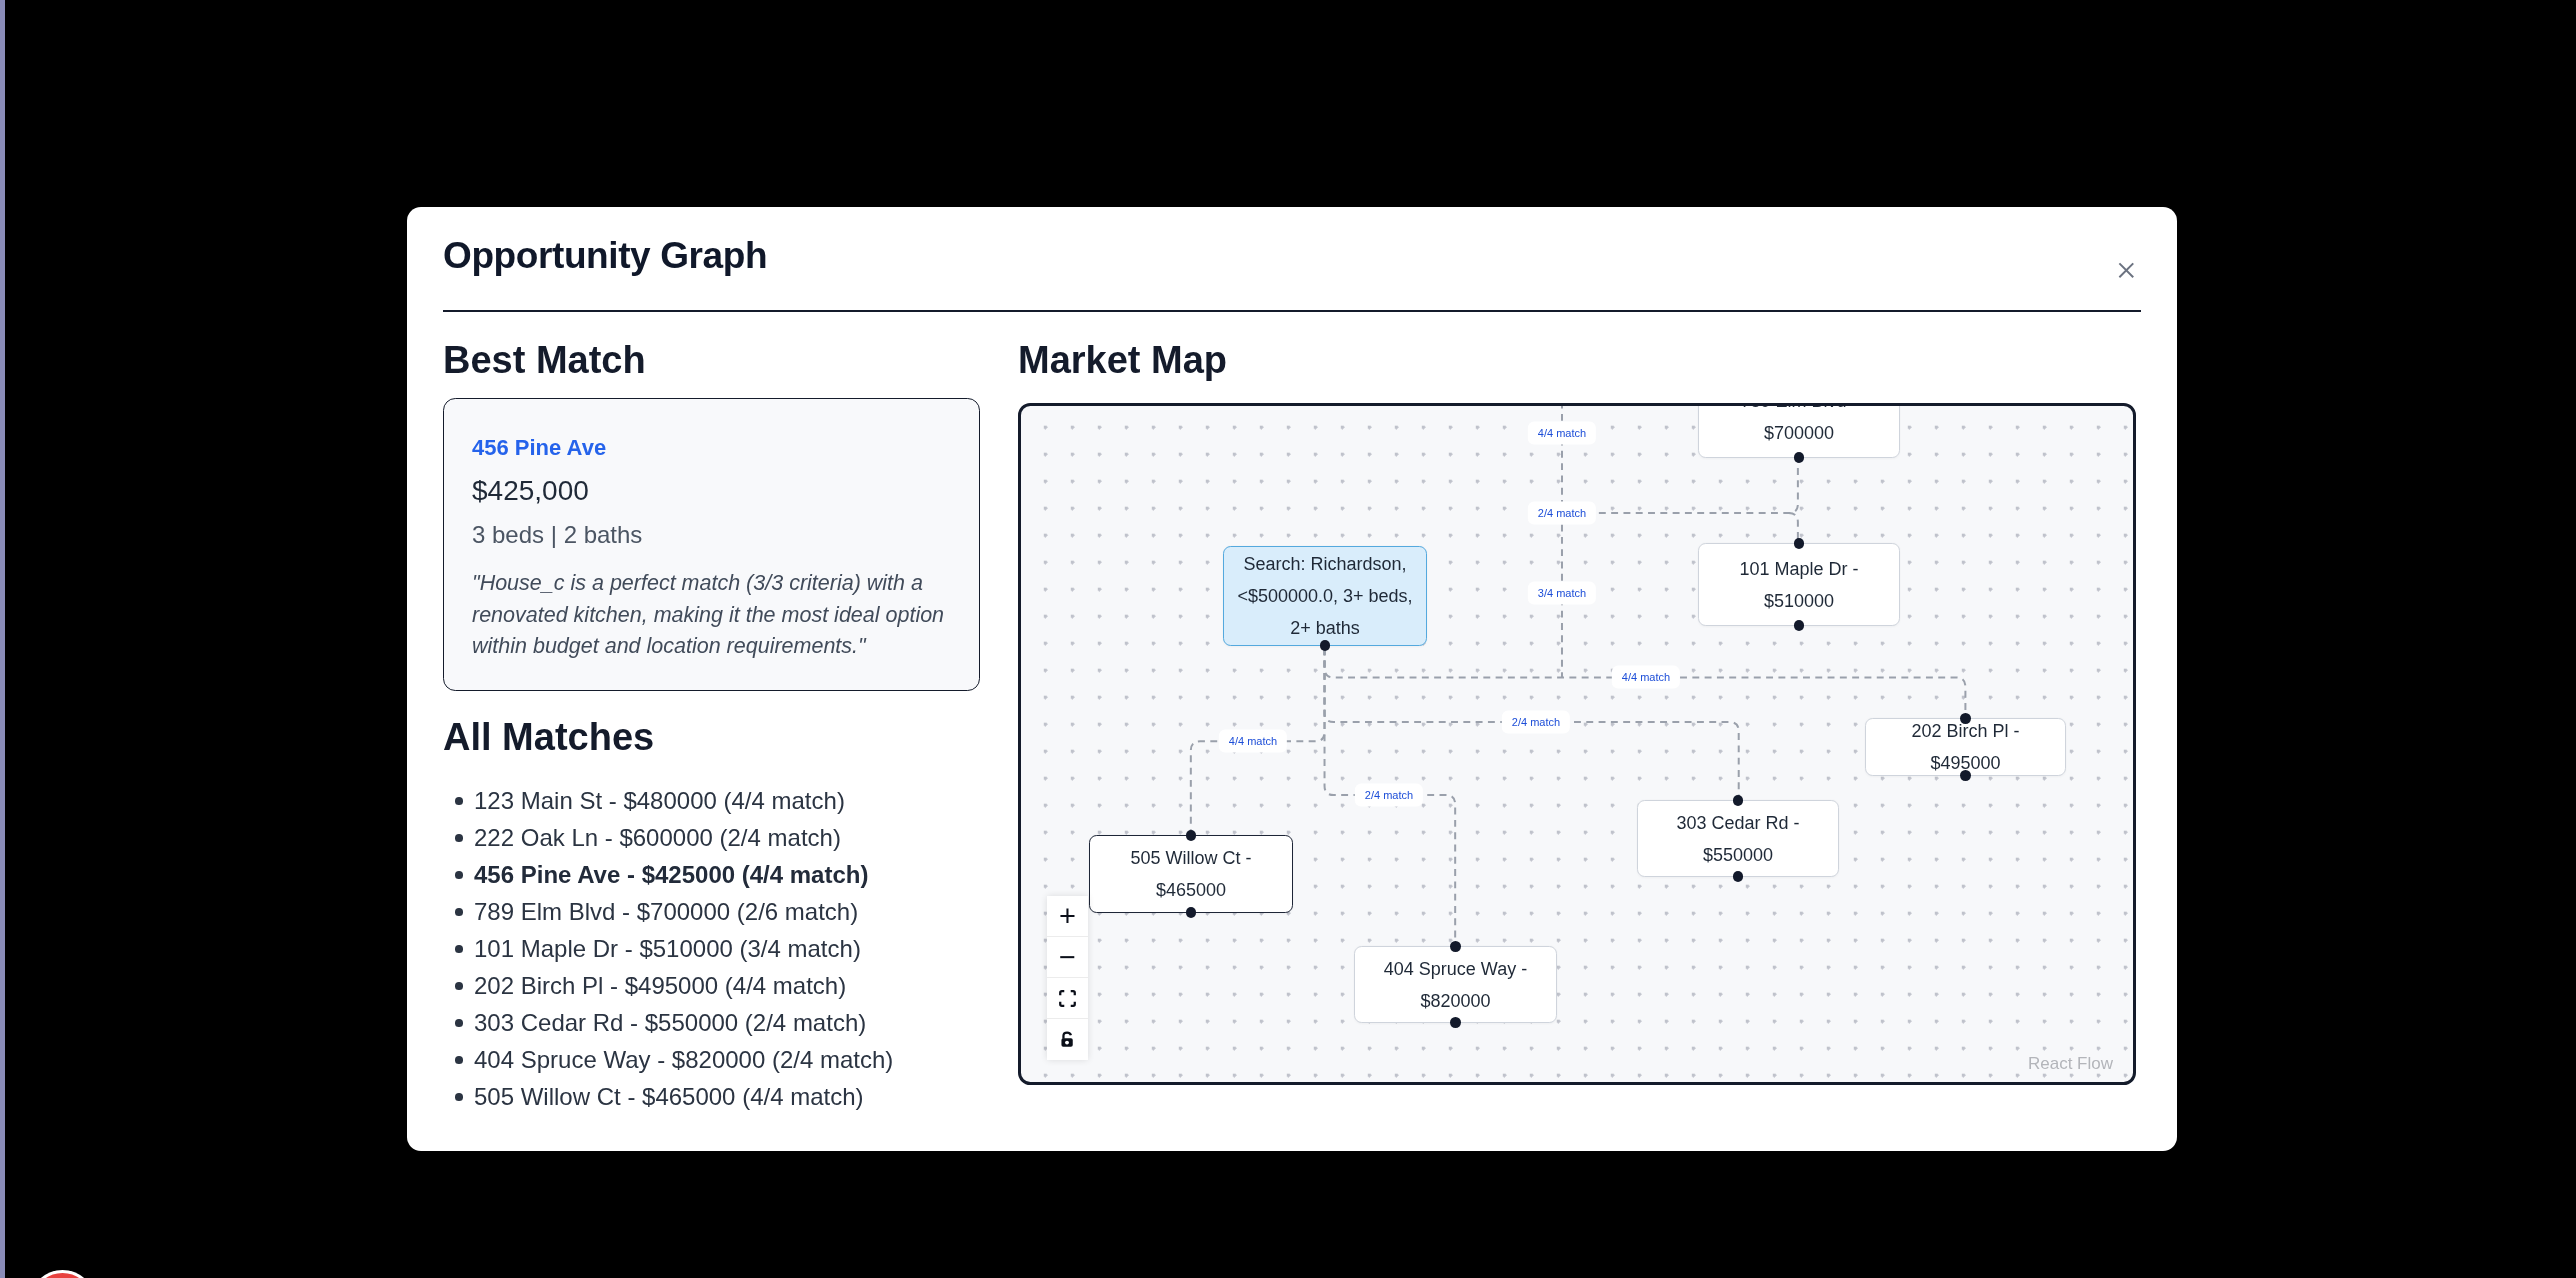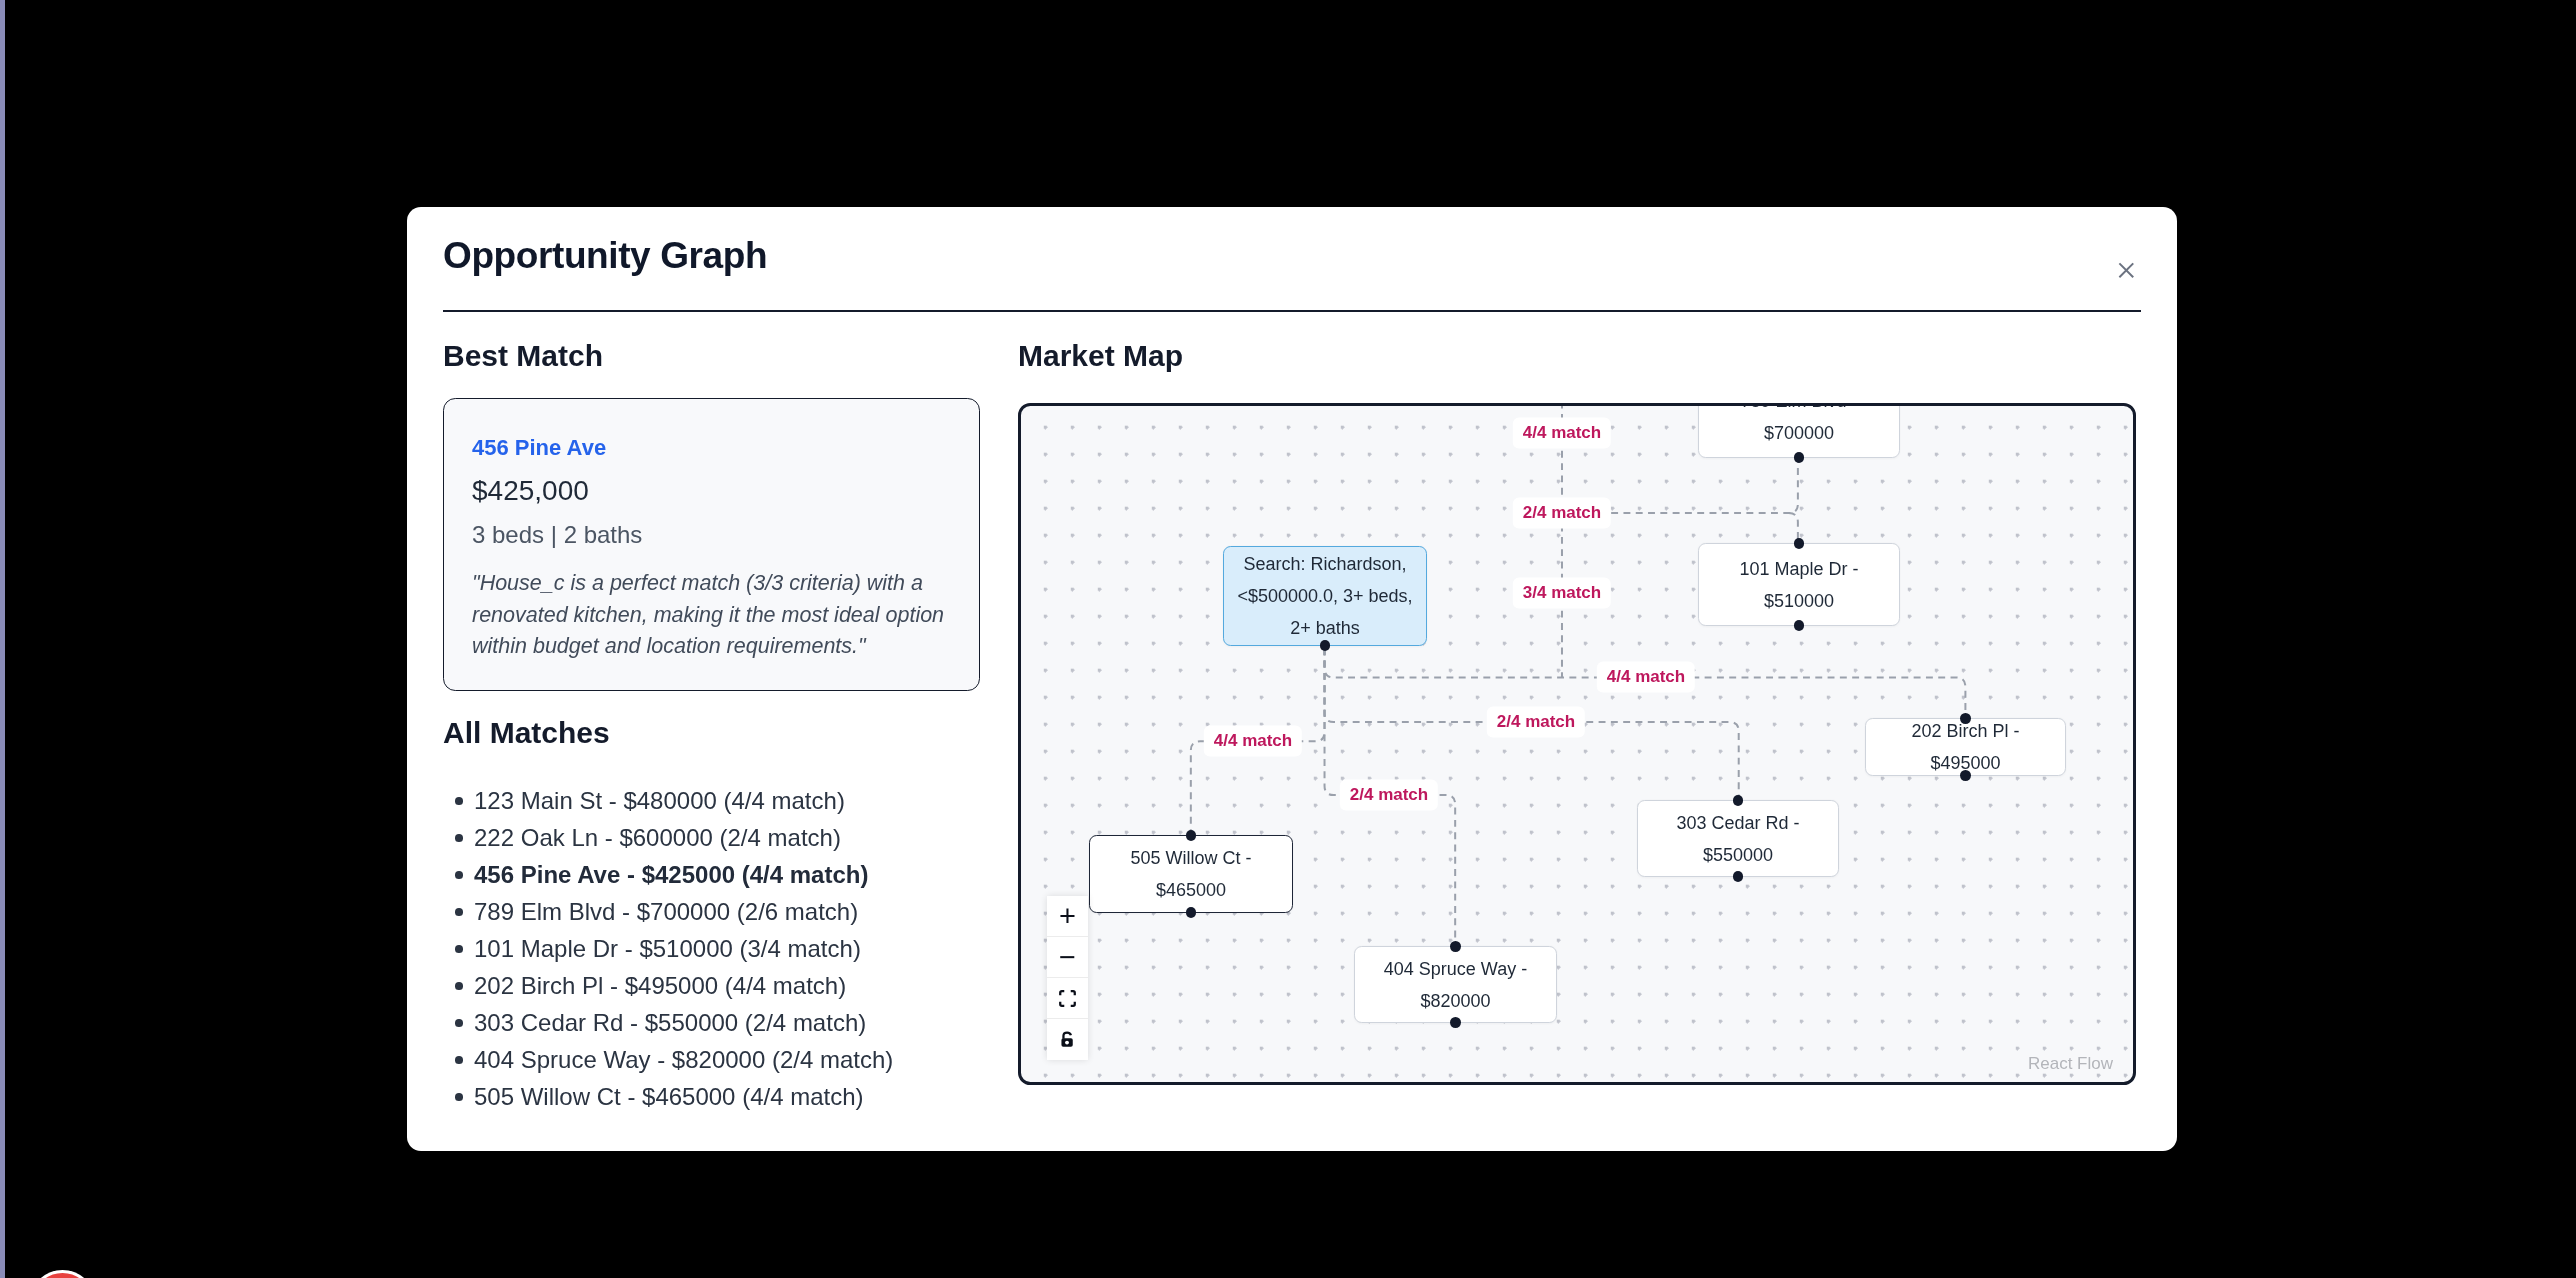--- a/index.html
+++ b/index.html
@@ -13,21 +13,21 @@
     position:absolute; left:32px; top:1273px; width:61px; height:61px;
     border-radius:50%; background:#fff; border:6.1px solid #e8413f; box-shadow:0 0 0 3.1px #ffffff;
   }
   .modal {
     position:absolute; left:407px; top:207px; width:1770px; height:944px;
     background:#fff; border-radius:14px; box-shadow:0 23px 69px rgba(0,0,0,.55);
   }
   .modal-title { position:absolute; left:36px; top:28px; font-size:37px; font-weight:700; color:#10182a; letter-spacing:-0.4px; }
   .close-btn { position:absolute; left:1705px; top:49px; width:29px; height:29px; cursor:pointer; background:none; border:none; display:flex; align-items:center; justify-content:center; }
   .divider { position:absolute; left:36px; top:103px; width:1698px; height:2.3px; background:#141b2b; }
-  .section-heading { position:absolute; font-size:30px; font-weight:600; color:#141b2b; }
+  .section-heading { position:absolute; font-size:38px; font-weight:600; color:#141b2b; }
   .h-best { left:36px; top:132px; }
   .h-map  { left:611px; top:132px; }
   .h-all  { left:36px; top:509px; }
 
   .best-card {
     position:absolute; left:36px; top:191px; width:537px; height:293px;
     background:#f8f9fb; border:1.5px solid #141b2b; border-radius:12.3px; padding:31px 28px 0 28px;
   }
   .bc-address { font-size:22px; font-weight:700; color:#2563eb; line-height:35px; }
   .bc-price   { font-size:28px; color:#1f2937; line-height:34px; margin-top:9.2px; }
@@ -63,21 +63,21 @@
   .flow-node.search { background:#d9edfb; border:1.9px solid #54a9de; }
   .flow-node.selected { border:1.9px solid #1e2637; }
   .handle {
     position:absolute; left:50%; width:10.8px; height:10.8px; margin-left:-5.4px;
     background:#131a2b; border-radius:50%;
   }
   .handle.top { top:-6.1px; } .handle.bottom { bottom:-6.1px; }
 
   .edge-label {
     position:absolute; transform:translate(-50%,-50%); background:#fff; border-radius:6.1px;
-    padding:5.4px 10px; font-size:17px; font-weight:700; color:#be185d; white-space:nowrap;
+    padding:5.4px 10px; font-size:11px; font-weight:400; color:#1d4ed8; white-space:nowrap;
   }
 
   .controls {
     position:absolute; left:26px; top:490px; width:41px; background:#fff;
     box-shadow:0 0 7.7px rgba(0,0,0,.12); border-radius:2.3px;
   }
   .ctrl-btn {
     width:41px; height:41px; background:#fff; border:none; border-bottom:0.8px solid #ececec;
     display:flex; align-items:center; justify-content:center; cursor:pointer;
     font-size:29px; font-weight:400; color:#0b0f19; font-family:"Liberation Sans",sans-serif;

